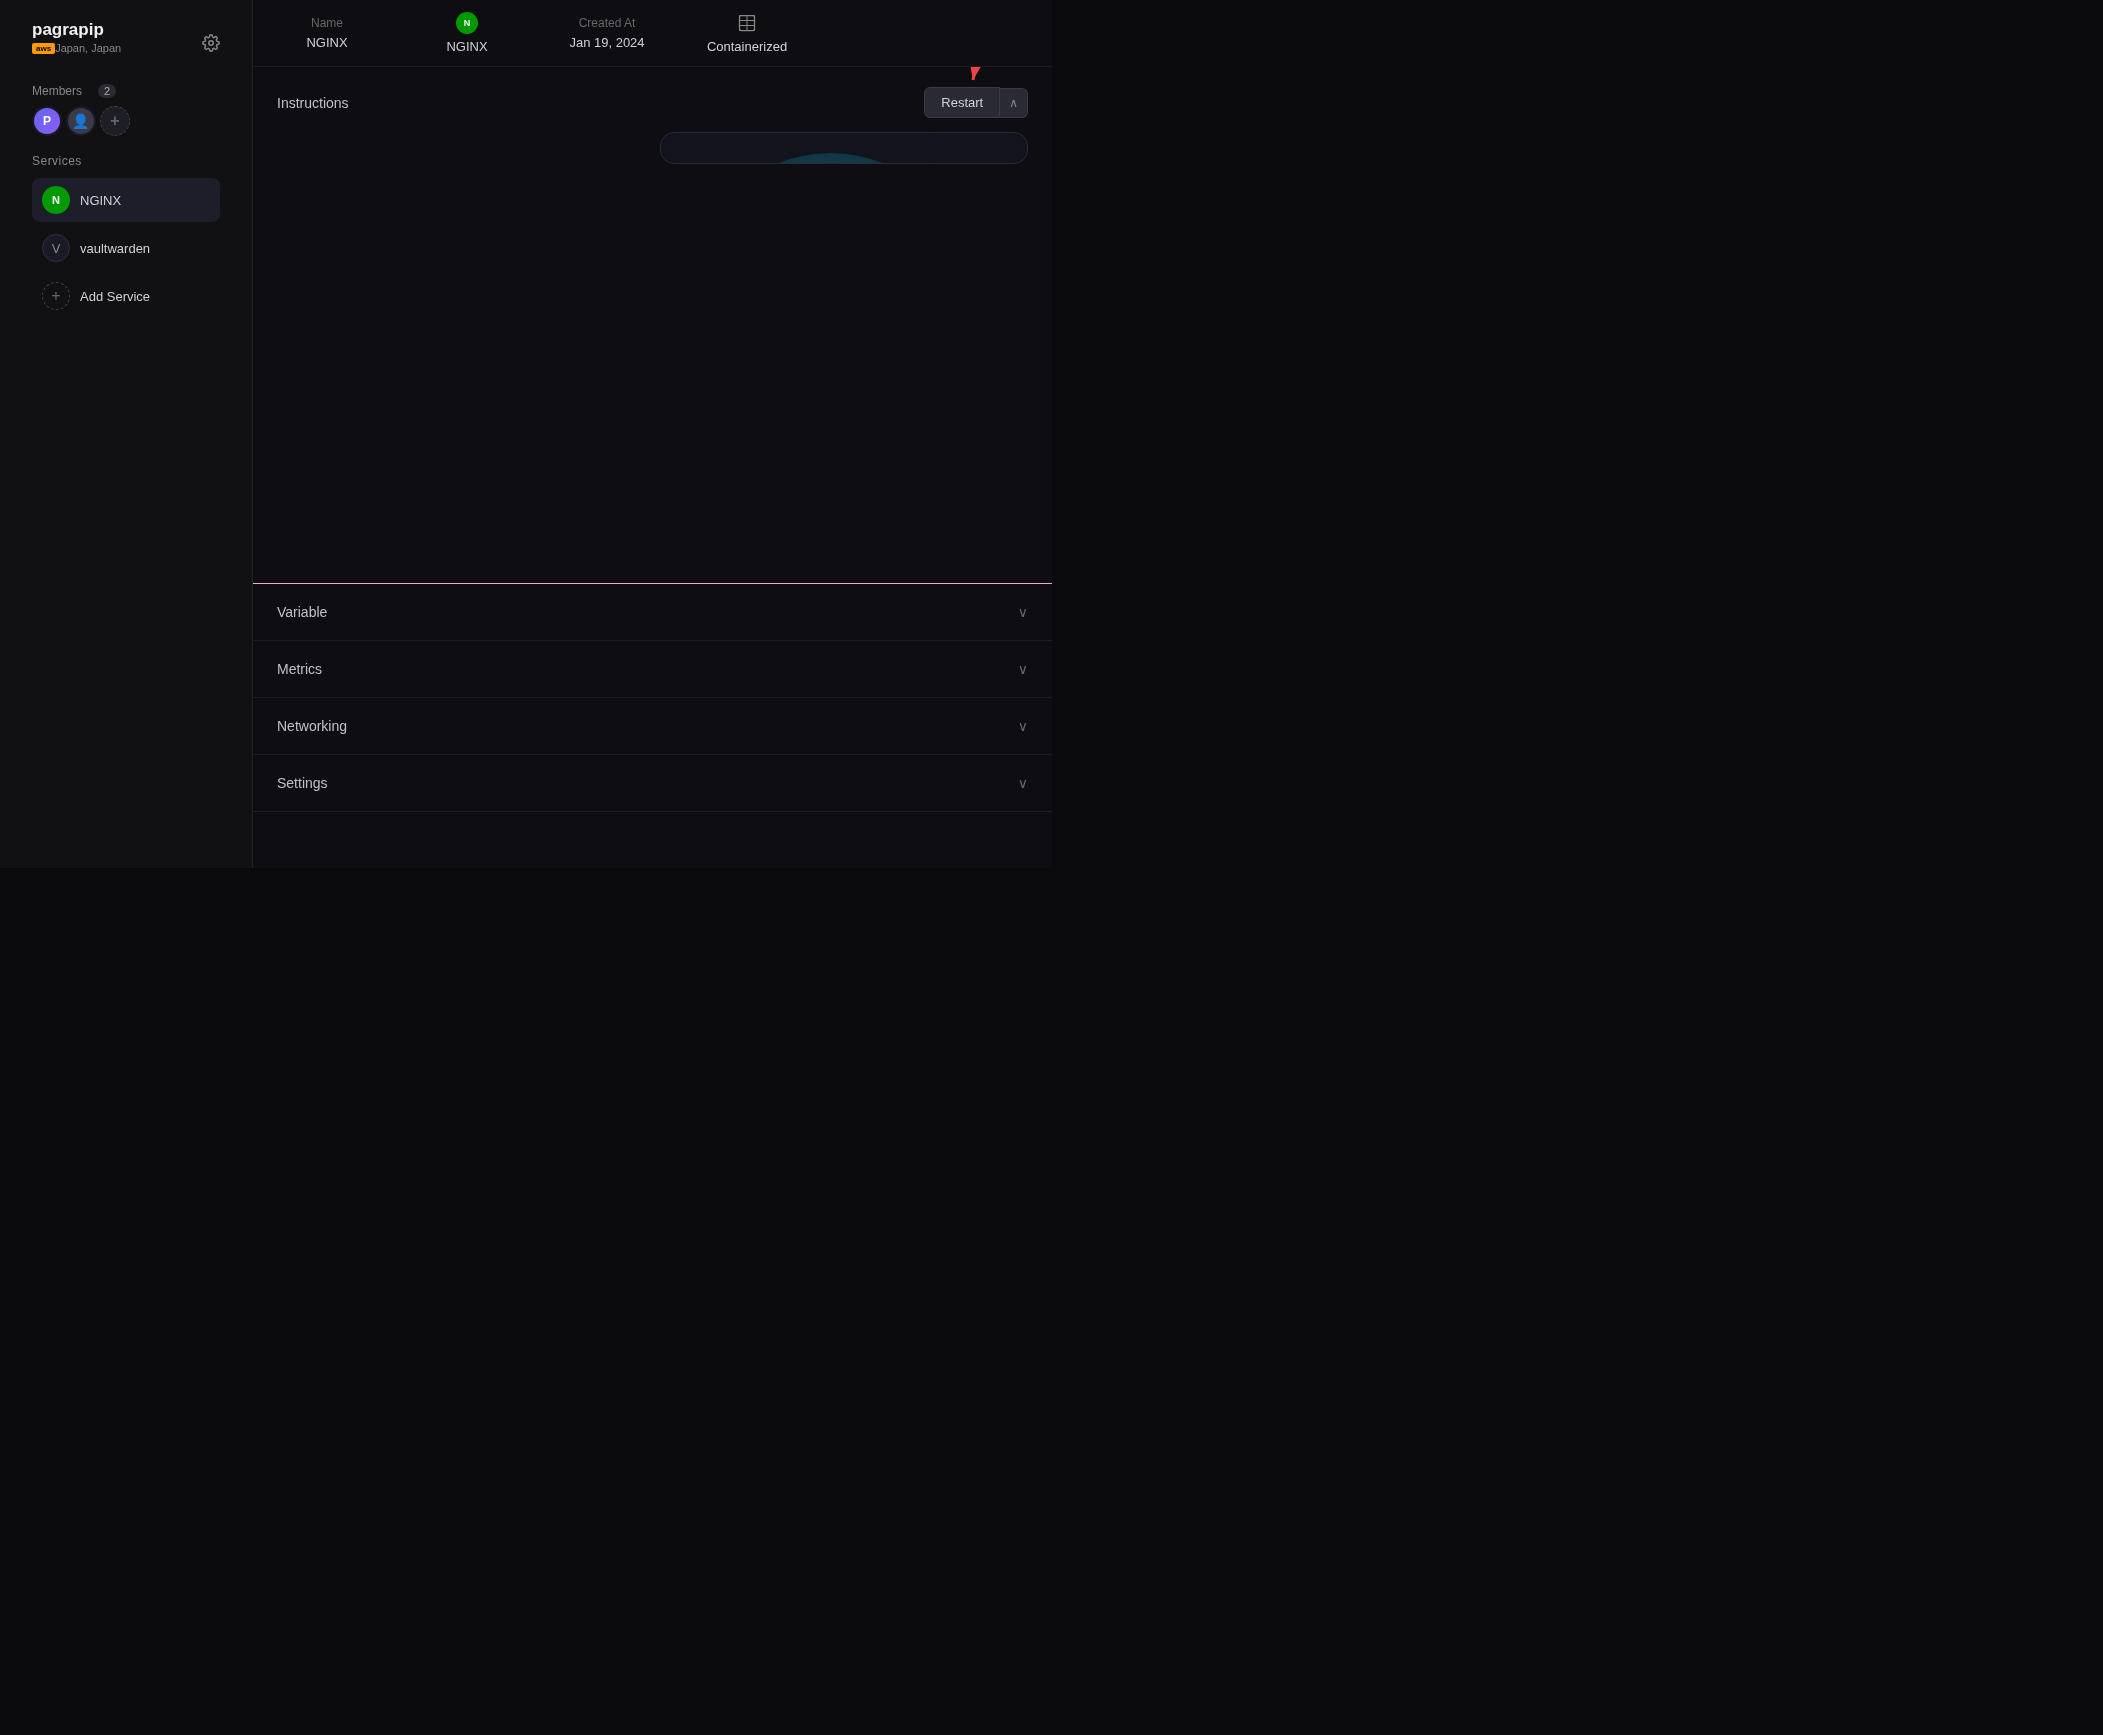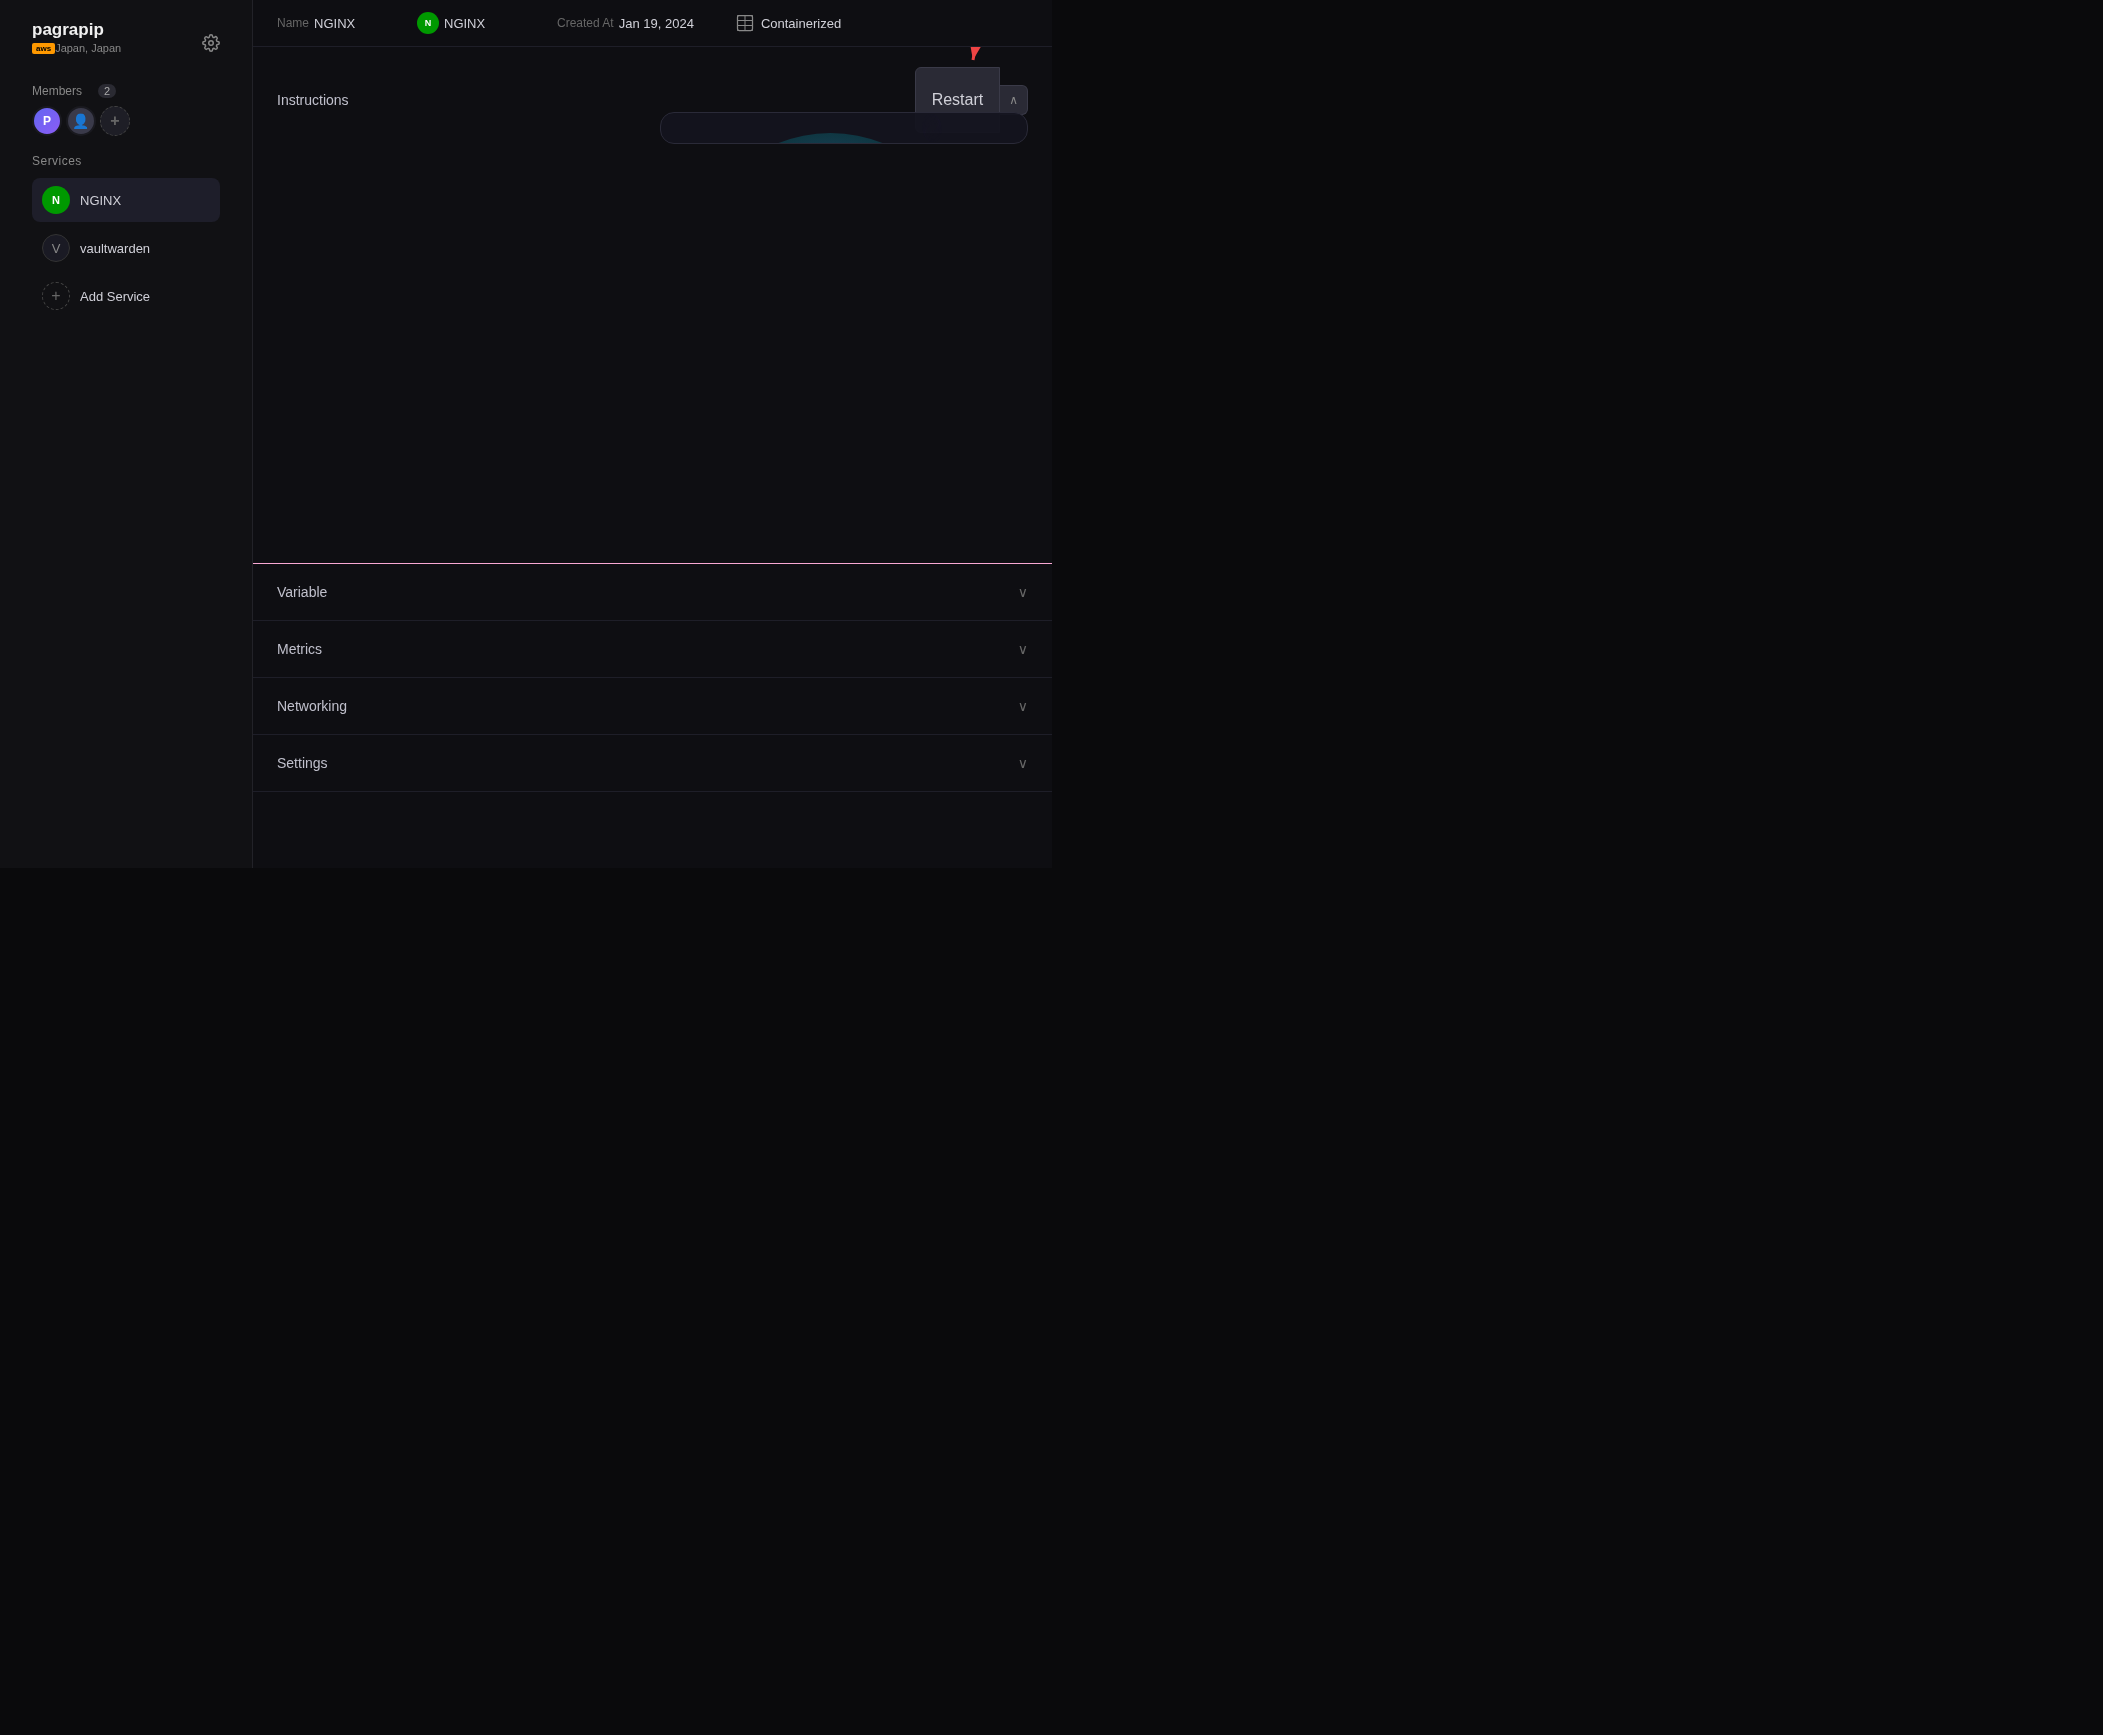--- a/index.html
+++ b/index.html
@@ -188,21 +188,21 @@
       display: flex;
       align-items: center;
       border-bottom: 1px solid #1e1e28;
       padding: 12px 24px;
       gap: 40px;
       background: #0e0e12;
       flex-shrink: 0;
     }
     .header-col {
       display: flex;
-      flex-direction: row;
+      flex-direction: column;
       align-items: center;
       gap: 5px;
       min-width: 100px;
     }
     .header-col-label {
       font-size: 12px;
       color: #666;
     }
     .header-col-value {
       font-size: 13px;
@@ -277,23 +277,23 @@
     .restart-btn-area {
       display: flex;
       align-items: center;
       gap: 0;
       position: relative;
     }
     .restart-btn {
       background: #2a2a35;
       border: 1px solid #3a3a48;
       color: #d0d0d8;
-      padding: 23px 16px;
+      padding: 7px 16px;
       border-radius: 6px 0 0 6px;
-      font-size: 16px;
+      font-size: 13px;
       cursor: pointer;
       white-space: nowrap;
     }
     .restart-chevron-btn {
       background: #2a2a35;
       border: 1px solid #3a3a48;
       border-left: none;
       color: #888;
       padding: 7px 9px;
       border-radius: 0 6px 6px 0;

